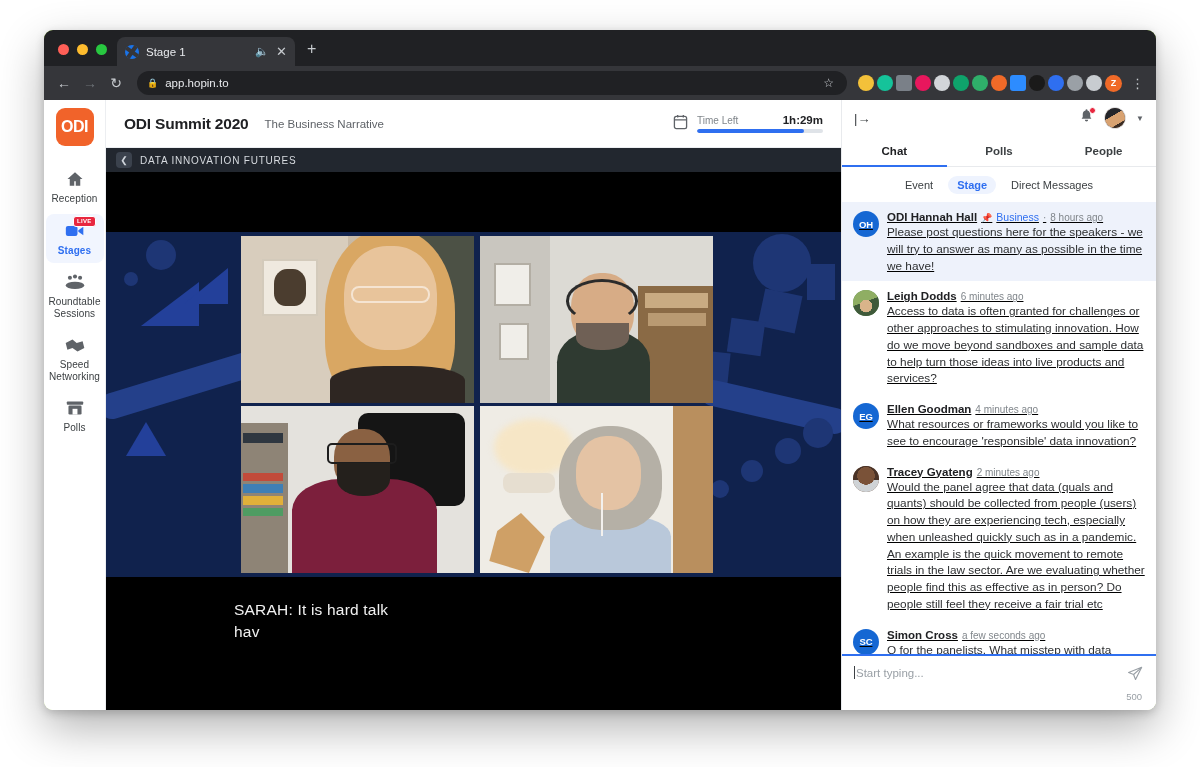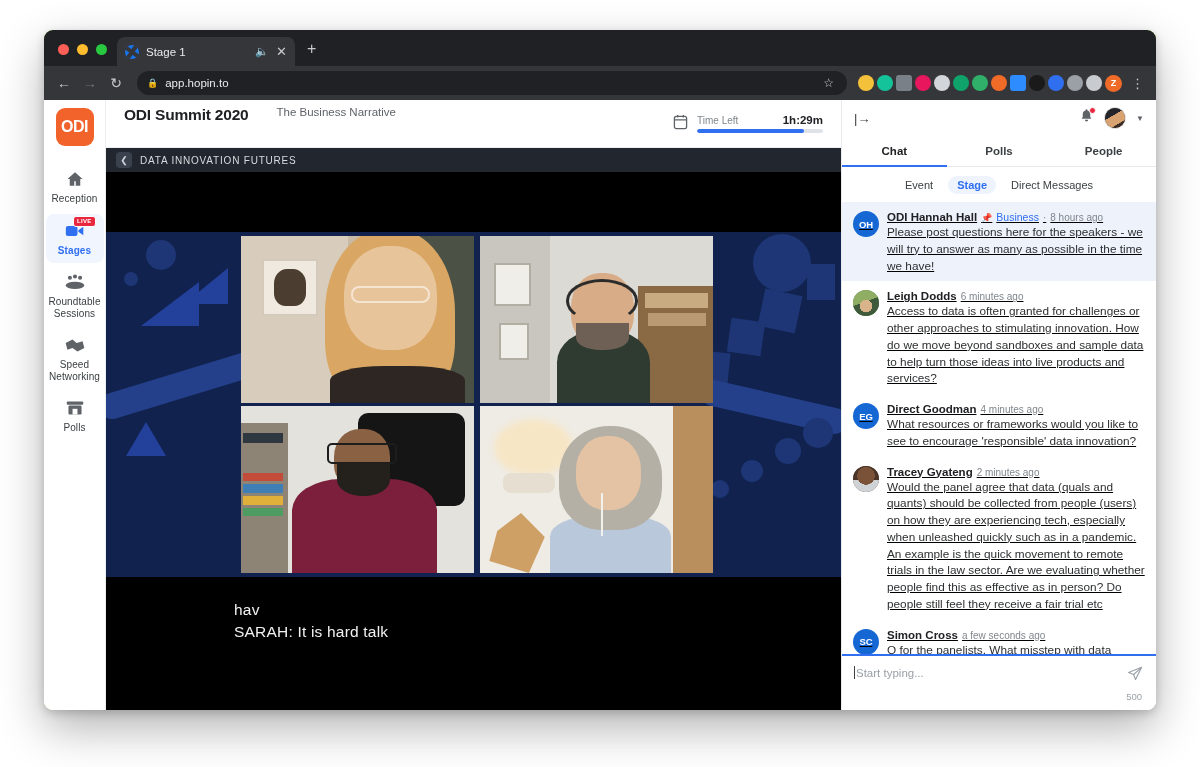--- a/index.html
+++ b/index.html
@@ -122,21 +122,21 @@
     background: #e8273f; color: #fff;
     font-size: 6px; font-weight: bold; letter-spacing: 0.3px;
     padding: 1.5px 3px; border-radius: 3px; line-height: 1;
     border: 1.5px solid #fff;
   }
 
   
   .center { flex: 1; display: flex; flex-direction: column; min-width: 0; }
   .evthead {
     height: 48px; background: #fff; border-bottom: 1px solid #eceef1;
-    display: flex; padding: 6px 18px; gap: 28px;
+    display: flex; align-items: center; padding: 12px 18px; gap: 16px;
   }
   .ev-title { font-size: 15.5px; font-weight: bold; color: #202124; letter-spacing: -0.2px; }
   .ev-sub { font-size: 11.5px; color: #5f6368; }
   .timewrap { margin-left: auto; display: flex; align-items: center; gap: 9px; }
   .cal-ico { color: #5f6368; }
   .time-block { width: 126px; }
   .time-row { display: flex; justify-content: space-between; align-items: baseline; margin-bottom: 3px; }
   .time-label { font-size: 10px; color: #80868b; }
   .time-val { font-size: 11.5px; font-weight: bold; color: #202124; }
   .time-track { height: 3.5px; background: #dfe3e8; border-radius: 2px; overflow: hidden; }
@@ -458,22 +458,22 @@
                 <div style="position:absolute;left:30%;bottom:0;width:52%;height:34%;background:#b9c8da;border-radius:36% 36% 0 0;"></div>
                 <div style="position:absolute;left:34%;top:12%;width:44%;height:62%;background:#b5b0a6;border-radius:48% 48% 40% 40%;"></div>
                 <div style="position:absolute;left:41%;top:18%;width:28%;height:44%;background:#e4c3a4;border-radius:46% 46% 44% 44%;"></div>
                 <div style="position:absolute;left:52%;top:52%;width:2px;height:26%;background:#f3f1ee;"></div>
               </div>
             </div>
           </div>
         </div>
 
         <div class="captions">
+          <div class="cap-line">SARAH:  It is hard talk</div>
           <div class="cap-line">hav</div>
-          <div class="cap-line">SARAH:  It is hard talk</div>
         </div>
       </div>
     </div>
 
     <div class="chat">
       <div class="chat-top">
         <span class="collapse-ico">|→</span>
         <span class="bell">
           <svg width="15" height="16" viewBox="0 0 16 17" fill="#5f6368">
               <path d="M8 1.2a1 1 0 011 1v.5a4 4 0 013 3.8v3l1.2 2H2.8L4 9.5v-3a4 4 0 013-3.8v-.5a1 1 0 011-1zM6.2 12.6h3.6a1.8 1.8 0 01-3.6 0z"></path>
@@ -528,21 +528,21 @@
             <div class="mtext">Access to data is often granted for challenges or other approaches to stimulating innovation. How do we move beyond sandboxes and sample data to help turn those ideas into live products and services?</div>
           </div>
         </div>
 
         <div class="msg">
           <div class="av" style="background:#1567d3;">
             <span>EG</span>
           </div>
           <div class="msg-body">
             <div class="mhead">
-              <span class="mname">Direct Goodman</span>
+              <span class="mname">Ellen Goodman</span>
               <span class="mtime">4 minutes ago</span>
             </div>
             <div class="mtext">What resources or frameworks would you like to see to encourage 'responsible' data innovation?</div>
           </div>
         </div>
 
         <div class="msg">
           <div class="av" style="background:#6b4a35;">
             <span style="position:absolute;inset:0;background:radial-gradient(circle at 50% 38%,#7a5238 0 42%,transparent 43%),linear-gradient(180deg,#4a3327 0 52%,#cfd3d6 53%);"></span>
           </div>

